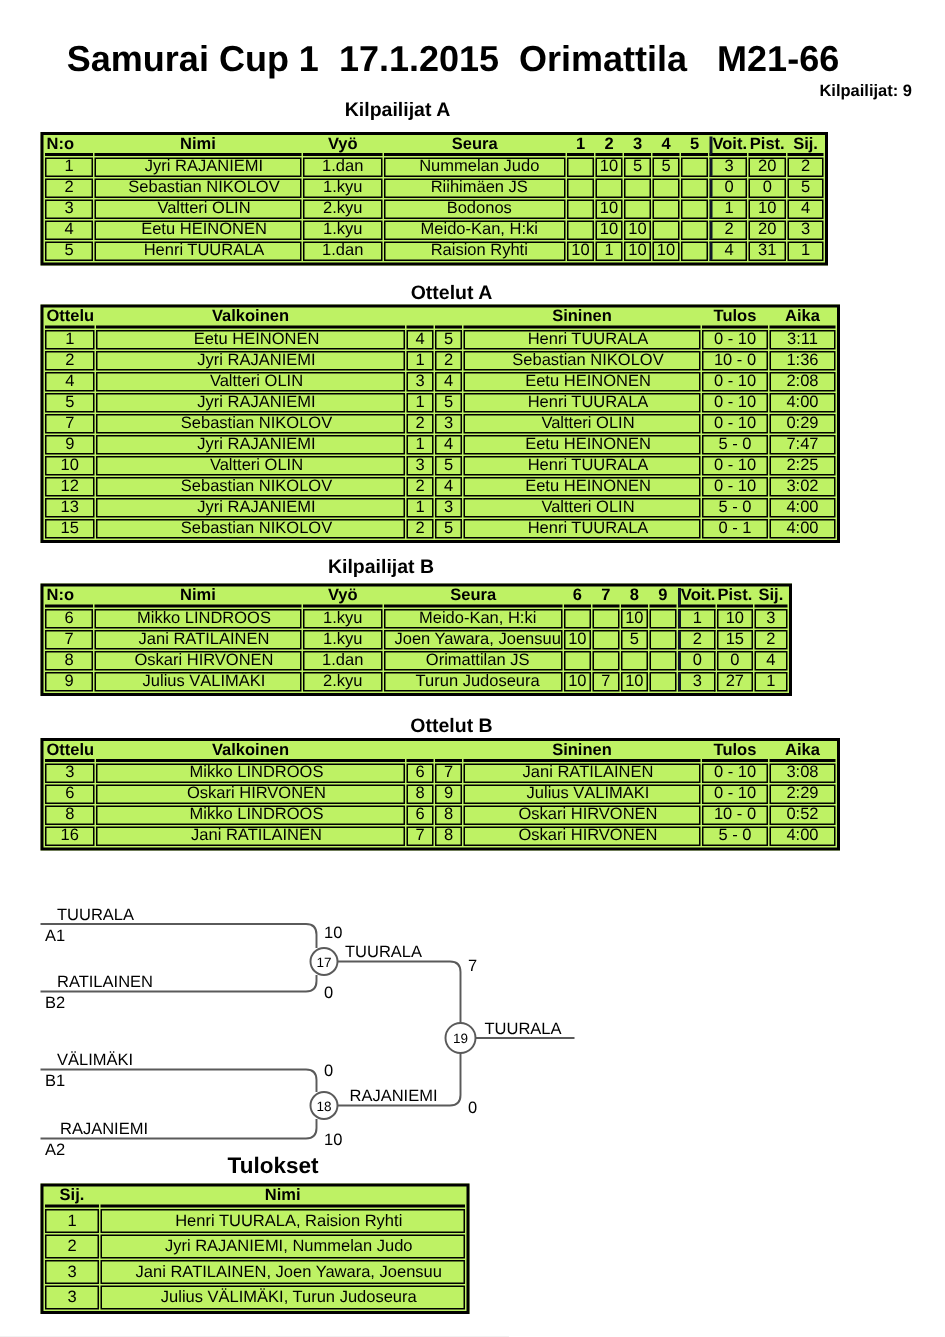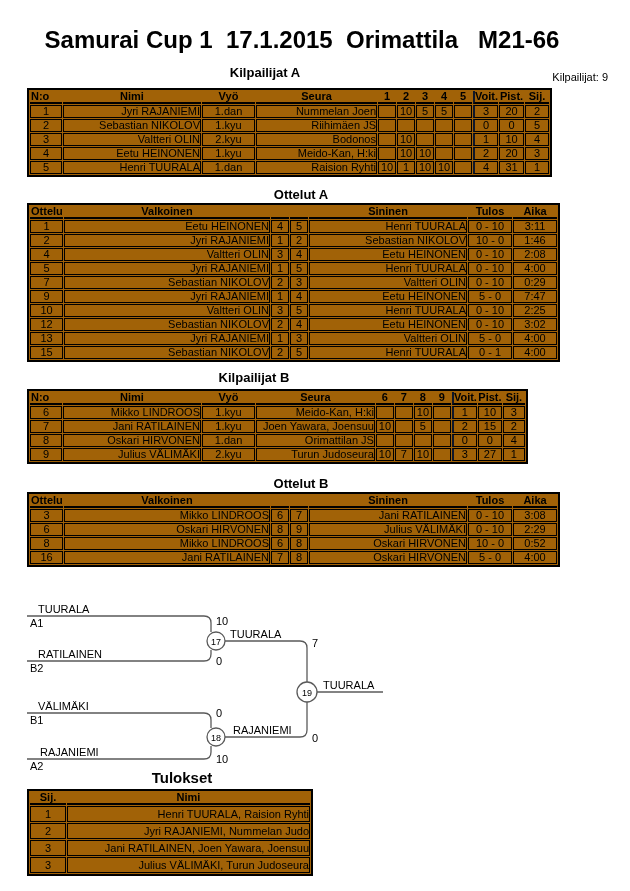--- a/index.html
+++ b/index.html
@@ -1,31 +1,31 @@
 <!DOCTYPE html>
 <html><head>
 <meta charset="utf-8">
 <style>
   html,body{margin:0;padding:0;background:#e8e8e8;}
   .page{position:relative;width:630px;height:891px;background:#ffffff;margin:0 auto;
         font-family:"Liberation Sans",sans-serif;color:#000;overflow:hidden;}
   .title{position:absolute;top:26px;left:0;width:604px;text-align:center;
          font-size:24px;font-weight:bold;white-space:pre;}
-  .participants{position:absolute;top:55px;right:22px;font-size:11px;font-weight:normal;margin-top:16px;}
+  .participants{position:absolute;top:55px;right:22px;font-size:11px;font-weight:bold;}
   .sec-h{position:absolute;transform:translateX(-50%);font-size:13px;font-weight:bold;white-space:nowrap;}
   .sec-h.big{font-size:15px;}
-  .twrap{position:absolute;border:2px solid #000;background:#a16207;}
+  .twrap{position:absolute;border:2px solid #000;background:#bef264;}
   table{border-collapse:separate;border-spacing:1px;table-layout:fixed;}
   th,td{padding:0;margin:0;font-size:11px;line-height:11px;white-space:nowrap;overflow:hidden;vertical-align:middle;}
   thead th{height:11px;font-weight:bold;border:none;border-bottom:2px solid #000;text-align:center;}
   thead th.h-left{text-align:left;padding-left:1px;}
   td{height:11px;border:1px solid #000;}
   .results td{height:14px;}
   .c-center{text-align:center;}
-  .c-left{text-align:right;padding-left:8px;}
+  .c-left{text-align:center;padding-left:8px;}
   .pad6{padding-left:6px;}
   td.sep,th.sep{border-left:2px solid #0f172a;}
   svg text{font-family:"Liberation Sans",sans-serif;font-size:11px;fill:#000;}
   svg text.mno{font-size:9px;}
 </style>
 </head>
 <body>
 
 <div class="page">
 
@@ -64,21 +64,21 @@
         <th class="sep">Voit.</th>
         <th>Pist.</th>
         <th>Sij.</th>
       </tr>
         </thead>
       <tbody>
           <tr>
             <td class="c-center">1</td>
             <td class="c-left">Jyri RAJANIEMI</td>
             <td class="c-center">1.dan</td>
-            <td class="c-left pad6">Nummelan Joen</td>
+            <td class="c-left pad6">Nummelan Judo</td>
             <td class="c-center"></td>
             <td class="c-center">10</td>
             <td class="c-center">5</td>
             <td class="c-center">5</td>
             <td class="c-center"></td>
             <td class="c-center sep">3</td>
             <td class="c-center">20</td>
             <td class="c-center">2</td>
           </tr>
           <tr>
@@ -175,21 +175,21 @@
             <td class="c-center">0 - 10</td>
             <td class="c-center">3:11</td>
           </tr>
           <tr>
             <td class="c-center">2</td>
             <td class="c-left">Jyri RAJANIEMI</td>
             <td class="c-center">1</td>
             <td class="c-center">2</td>
             <td class="c-left">Sebastian NIKOLOV</td>
             <td class="c-center">10 - 0</td>
-            <td class="c-center">1:46</td>
+            <td class="c-center">1:36</td>
           </tr>
           <tr>
             <td class="c-center">4</td>
             <td class="c-left">Valtteri OLIN</td>
             <td class="c-center">3</td>
             <td class="c-center">4</td>
             <td class="c-left">Eetu HEINONEN</td>
             <td class="c-center">0 - 10</td>
             <td class="c-center">2:08</td>
           </tr>

